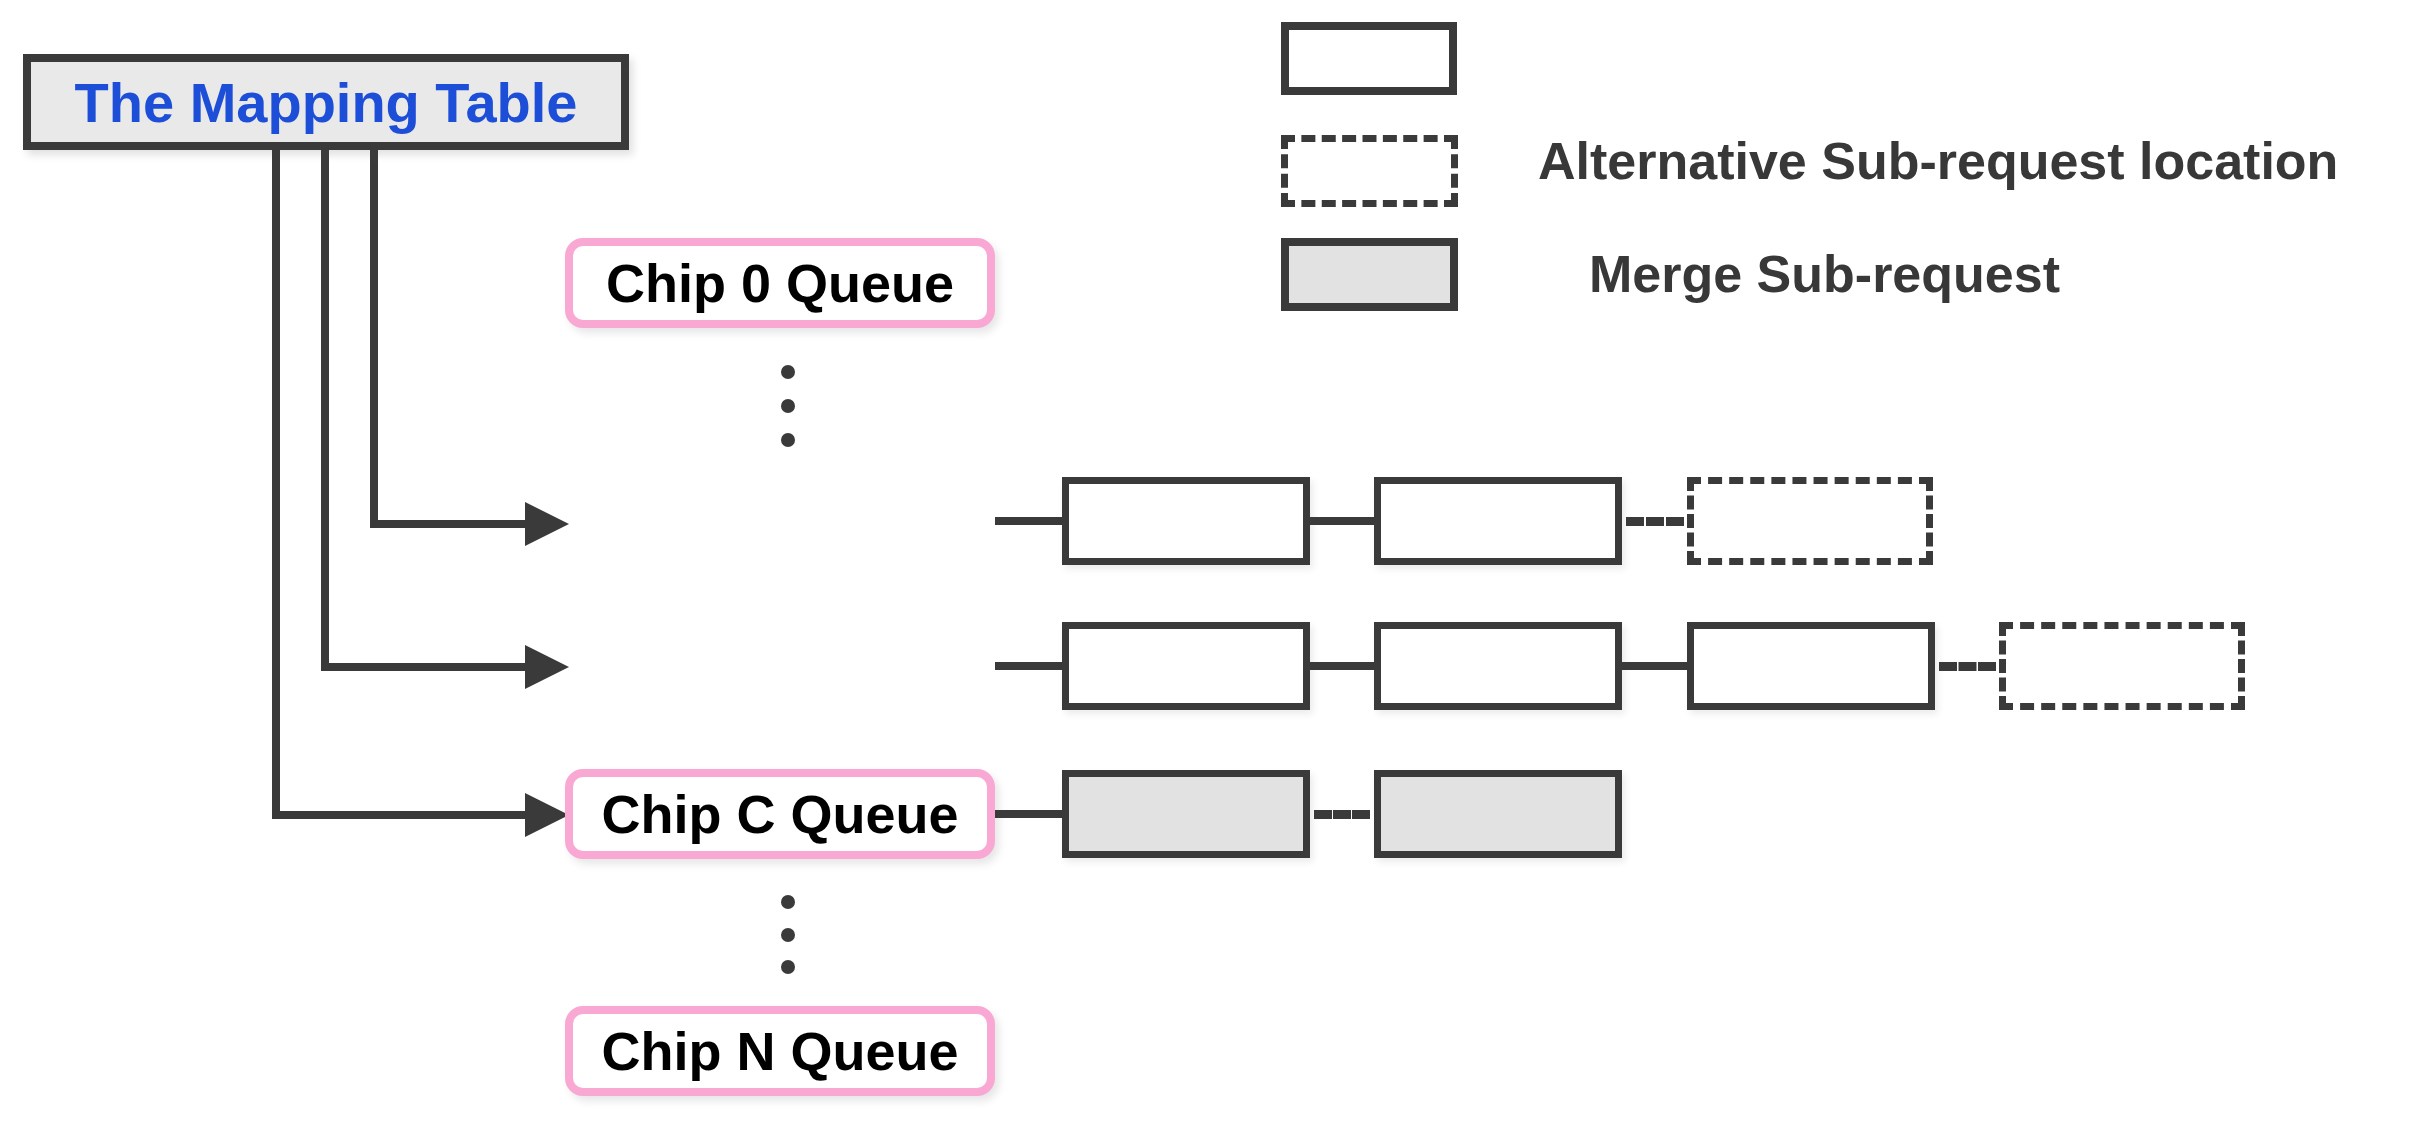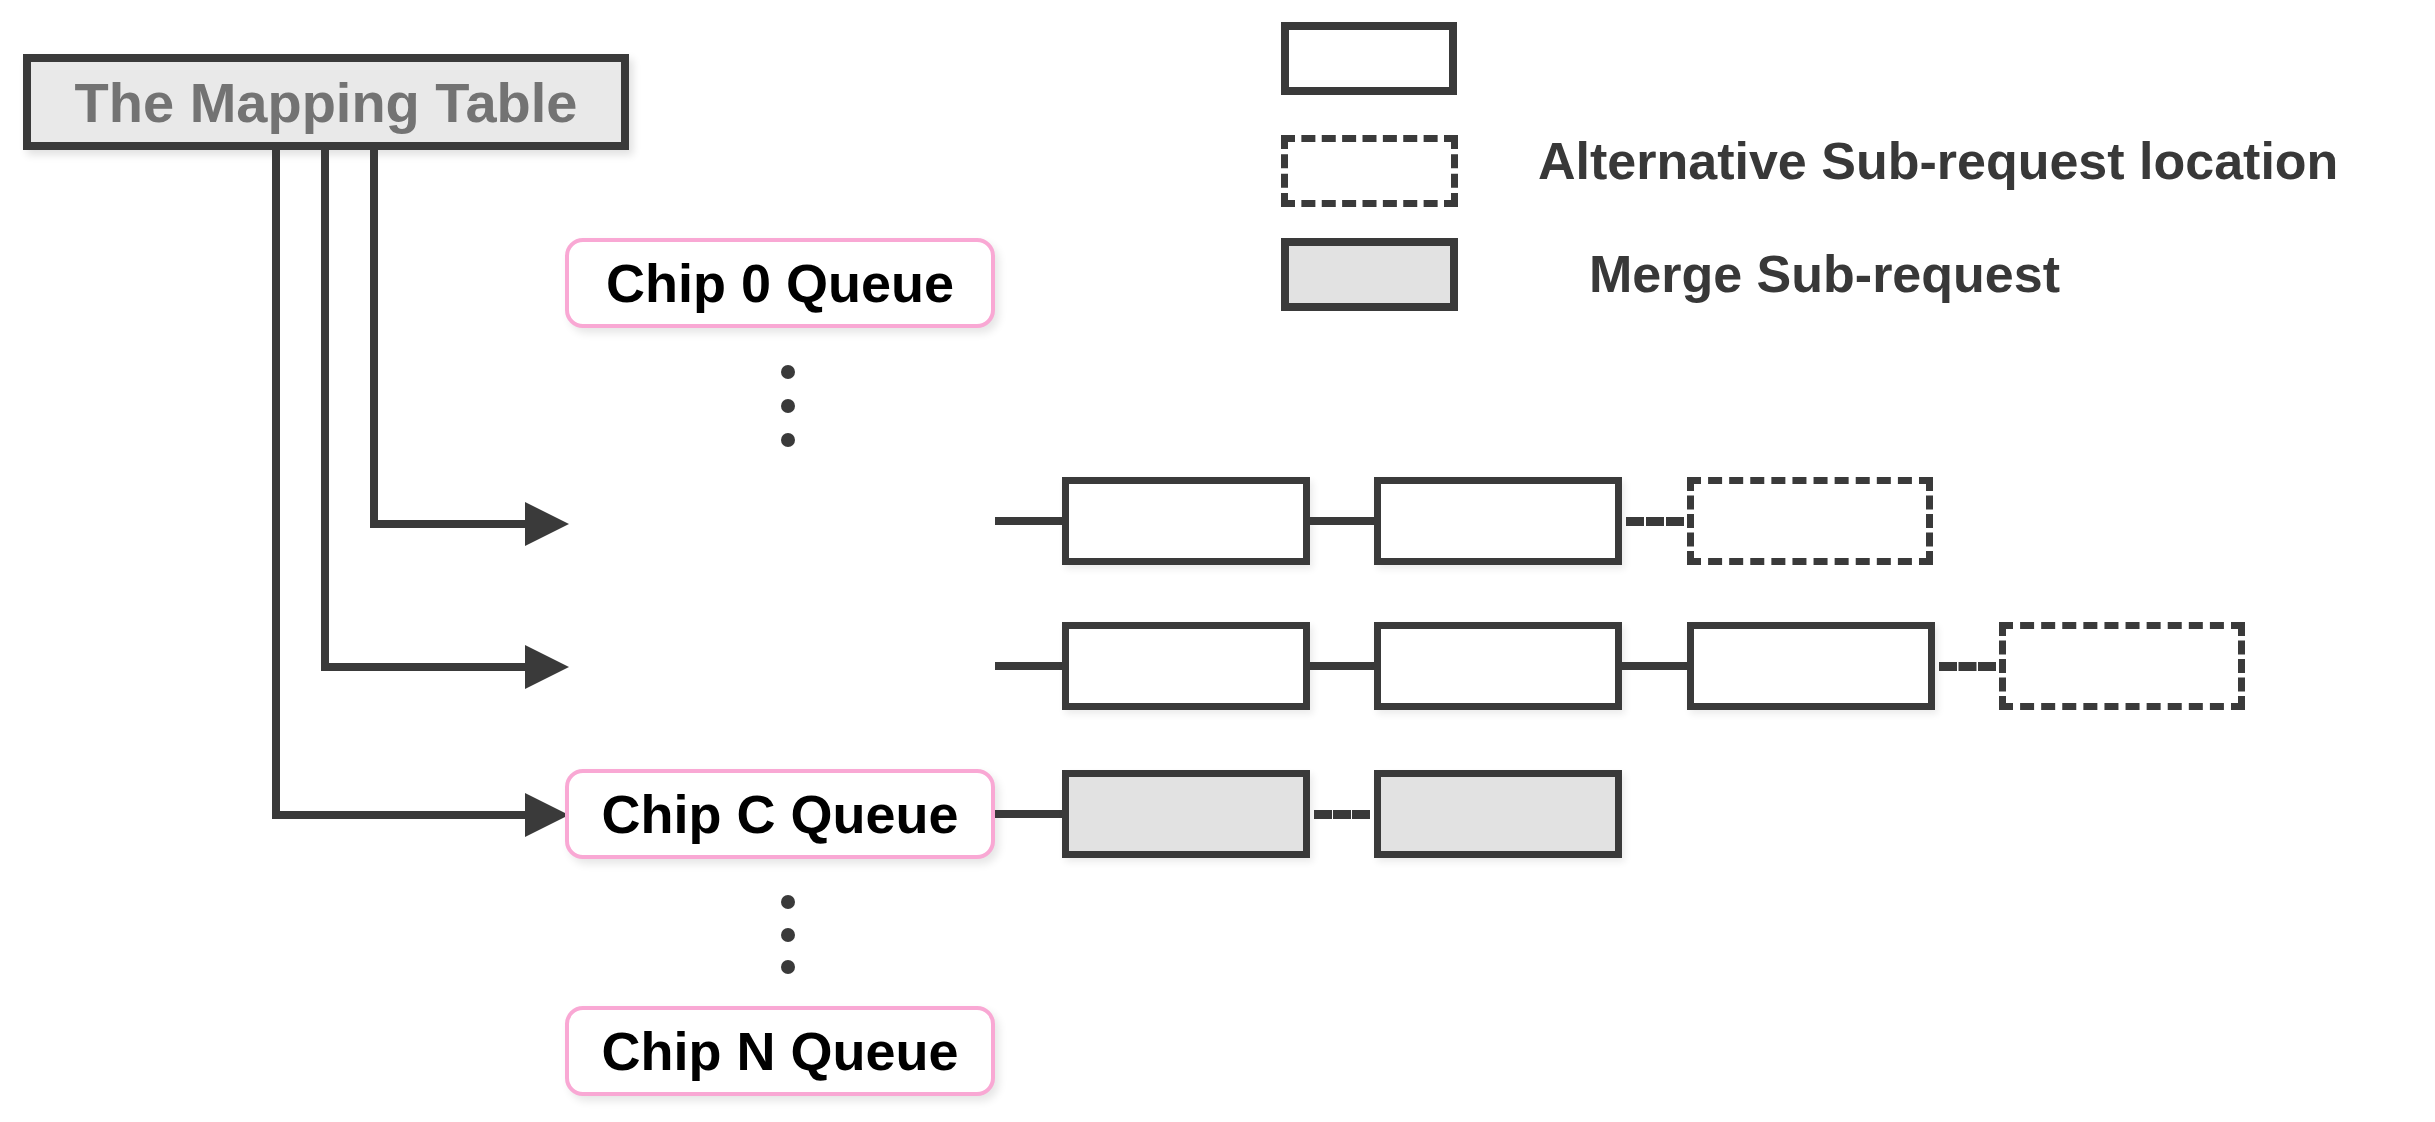--- a/index.html
+++ b/index.html
@@ -8,27 +8,27 @@
     width:2435px;height:1122px;
     background:#ffffff;
     font-family:"Liberation Sans", sans-serif;
     overflow:hidden;
   }
   
   .mapping-table{
     position:absolute;left:23px;top:54px;width:606px;height:96px;
     box-sizing:border-box;background:#e9e9e9;border:8px solid #3a3a3a;
     display:flex;align-items:center;justify-content:center;
-    font-size:56px;font-weight:bold;color:#737373;
+    font-size:56px;font-weight:bold;color:#1d4ed8;
     box-shadow:4px 5px 8px rgba(0,0,0,0.12);
   }
   
   .queue-box{
     position:absolute;left:565px;width:430px;height:90px;
-    box-sizing:border-box;background:#ffffff;border:4px solid #f9a8d4;
+    box-sizing:border-box;background:#ffffff;border:8px solid #f9a8d4;
     border-radius:18px;
     display:flex;align-items:center;justify-content:center;
     font-size:54px;font-weight:bold;color:#000000;
     box-shadow:4px 5px 8px rgba(0,0,0,0.10);
   }
   .q0{top:238px;} .qa{top:478px;} .qb{top:620px;} .qc{top:769px;} .qn{top:1006px;}
   
   .vline{position:absolute;width:8px;background:#3a3a3a;}
   .hline{position:absolute;height:8px;background:#3a3a3a;}
   .arrowhead{

